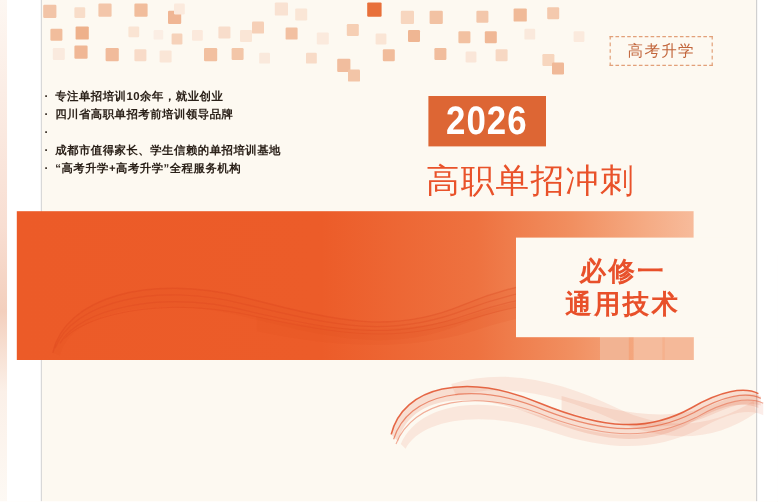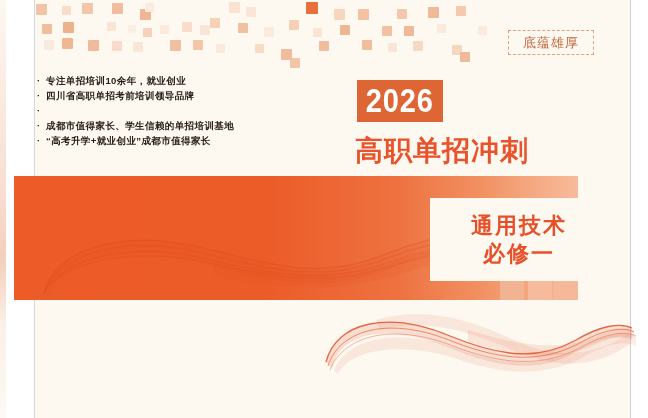--- a/index.html
+++ b/index.html
@@ -58,35 +58,35 @@
     font-size:9.5px;line-height:14px;
     color:#2b2119;font-weight:bold;
     letter-spacing:.4px;
     margin-bottom:1px;
     white-space:nowrap;
   }
   .bullet .dot{width:9px;flex:none;color:#2b2119;}
 
   
   .year-badge{
-    position:absolute;left:357px;top:80px;width:86px;height:42px;
+    position:absolute;left:357px;top:80px;width:98px;height:42px;
     background:#dd6634;
     display:flex;align-items:center;justify-content:center;
   }
   .year-badge span{
     color:#ffffff;font-size:33px;font-weight:bold;
     letter-spacing:1px;
     transform:scaleX(.88);
     font-family:"Liberation Sans","DejaVu Sans",sans-serif;
   }
 
   
   .headline{
     position:absolute;left:355px;top:132px;
-    font-size:28px;font-weight:bold;letter-spacing:1px;
+    font-size:28px;font-weight:normal;letter-spacing:1px;
     color:#e9522a;white-space:nowrap;
   }
 
   
   .band{
     position:absolute;left:14px;top:176px;width:564px;height:124px;
     background:linear-gradient(90deg,#ec5b28 0%,#ec5c29 45%,#ee7240 68%,#f18f60 82%,#f5ab84 93%,#f7bb9b 100%);
     overflow:hidden;
   }
   .band svg{position:absolute;left:0;top:0;}
@@ -172,42 +172,42 @@
       <div class="sq" style="left: 428px; top: 7px; width: 11px; height: 11px; background: rgb(240, 186, 152);"></div>
       <div class="sq" style="left: 437px; top: 24px; width: 9px; height: 9px; background: rgb(250, 233, 220);"></div>
       <div class="sq" style="left: 452px; top: 45px; width: 10px; height: 10px; background: rgb(247, 214, 190);"></div>
       <div class="sq" style="left: 456px; top: 6px; width: 10px; height: 10px; background: rgb(244, 201, 173);"></div>
       <div class="sq" style="left: 290px; top: 58px; width: 10px; height: 10px; background: rgb(243, 197, 167);"></div>
       <div class="sq" style="left: 460px; top: 52px; width: 10px; height: 10px; background: rgb(240, 185, 152);"></div>
       <div class="sq" style="left: 478px; top: 26px; width: 9px; height: 9px; background: rgb(251, 234, 221);"></div>
     </div>
 
   <div class="stamp">
-    <span>底蕴雄厚</span>
+    <span>高考升学</span>
   </div>
 
   <div class="bullets" id="bullets-list">
       <div class="bullet">
         <span class="dot">·</span>
         <span>专注单招培训10余年，就业创业</span>
       </div>
       <div class="bullet">
         <span class="dot">·</span>
         <span>四川省高职单招考前培训领导品牌</span>
       </div>
       <div class="bullet">
         <span class="dot">·</span>
       </div>
       <div class="bullet">
         <span class="dot">·</span>
         <span>成都市值得家长、学生信赖的单招培训基地</span>
       </div>
       <div class="bullet">
         <span class="dot">·</span>
-        <span>“高考升学+就业创业”成都市值得家长</span>
+        <span>“高考升学+高考升学”全程服务机构</span>
       </div>
     </div>
 
   <div class="year-badge">
     <span>2026</span>
   </div>
 
   <div class="headline">高职单招冲刺</div>
 
   <div class="band">
@@ -225,22 +225,22 @@
     </svg>
   </div>
 
   <div id="mini-squares">
       <div class="minisq" style="left: 500px; background: rgb(242, 179, 146);"></div>
       <div class="minisq" style="left: 528px; background: rgb(245, 187, 156);"></div>
       <div class="minisq" style="left: 554px; background: rgb(245, 185, 153);"></div>
     </div>
 
   <div class="subject-card">
+    <div class="subject-line">必修一</div>
     <div class="subject-line">通用技术</div>
-    <div class="subject-line">必修一</div>
   </div>
 
   <svg class="ribbon" viewBox="0 0 320 78">
     <g fill="none">
       <path d="M8,62 C18,22 70,10 132,36 C186,58 222,60 258,40 C282,26 302,22 314,28" stroke="#e2502a" stroke-width="1.3" stroke-opacity="0.85"></path>
       <path d="M10,66 C22,28 74,16 136,42 C188,62 224,62 260,44 C284,30 304,26 316,32" stroke="#e2502a" stroke-width="1" stroke-opacity="0.6"></path>
       <path d="M12,70 C26,34 78,22 140,48 C190,66 226,66 262,48 C286,34 306,30 318,36" stroke="#e2502a" stroke-width="0.9" stroke-opacity="0.45"></path>
     </g>
     <g fill="#e2502a">
       <path d="M8,62 C18,22 70,10 132,36 C186,58 222,60 258,40 C282,26 302,22 314,28

